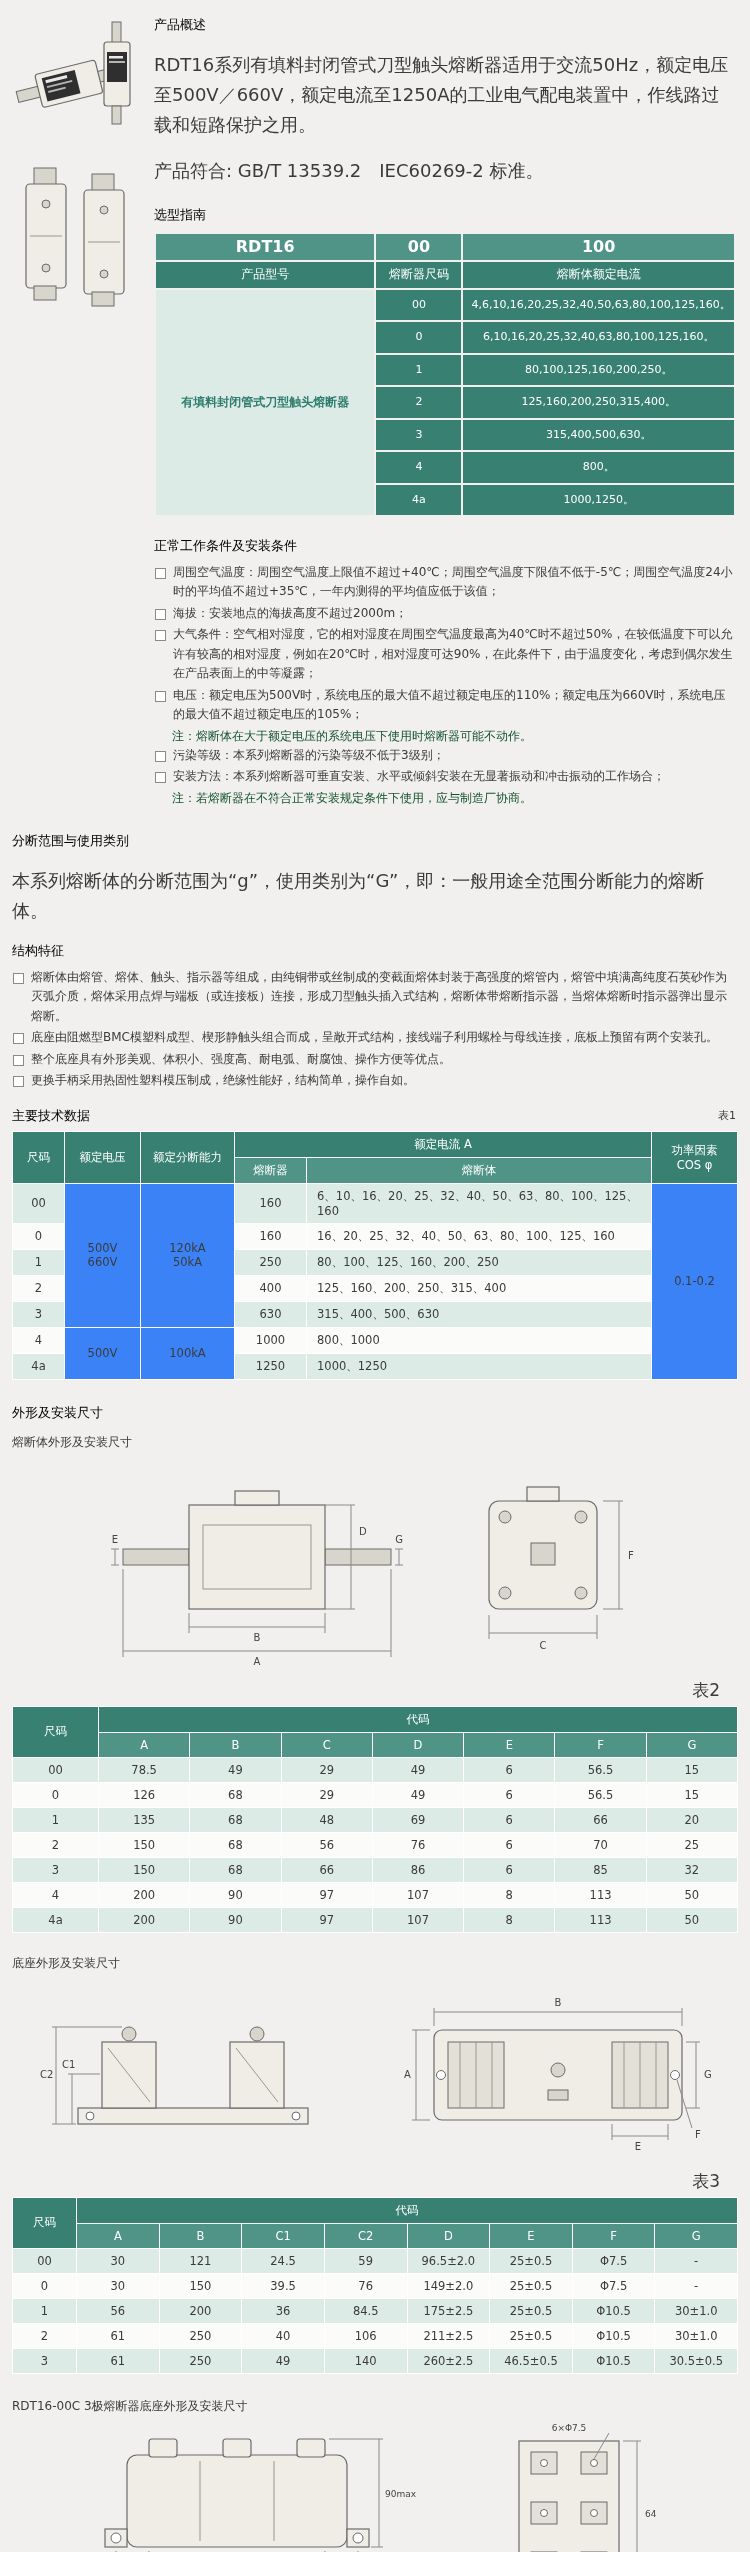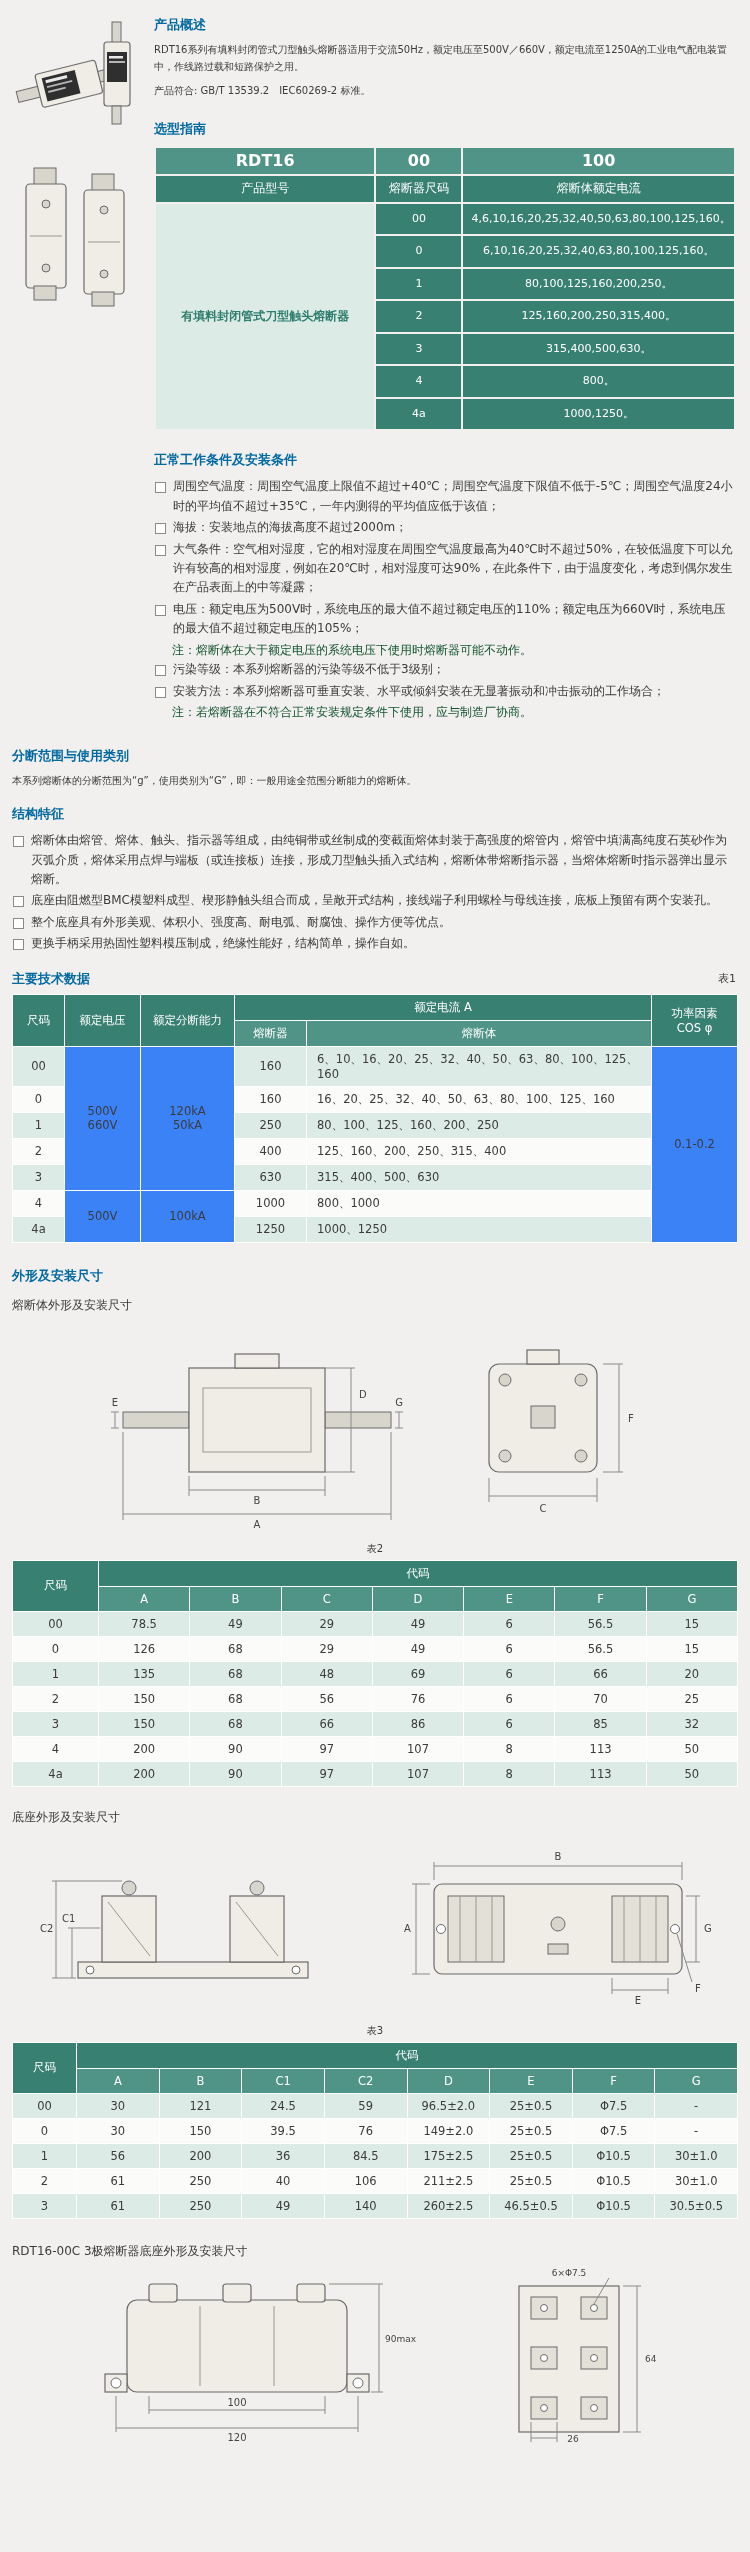--- a/index.html
+++ b/index.html
@@ -6,38 +6,38 @@
   body{
     width:750px;height:2552px;overflow:hidden;
     background:#f1f0ee;color:#3b3b3b;
     font-family:"DejaVu Sans","Liberation Sans",sans-serif;
     font-size:12px;
   }
   .page{width:750px;height:2552px;position:relative}
   
   .top{position:relative;padding:16px 14px 0 154px}
   .photos{position:absolute;left:8px;top:18px;width:140px;display:flex;flex-direction:column;gap:30px;align-items:center}
-  .stitle{color:#0369a1;font-weight:bold;font-size:13px;margin:0 0 8px}
-  .body{font-size:10px;line-height:1.66;margin:8px 0 4px}
+  .stitle{color:#000000;font-weight:normal;font-size:13px;margin:0 0 8px}
+  .body{font-size:18px;line-height:1.66;margin:16px 0 4px}
   .sec{margin-bottom:20px}
   
   .sel{width:100%;border-collapse:collapse;table-layout:fixed}
   .sel td{border:2px solid #f1f0ee;text-align:center;vertical-align:middle;padding:0}
   .sel .sh1 td{background:#4f9486;color:#fff;font-weight:bold;font-size:16px;height:26px}
   .sel .sh2 td{background:#388072;color:#ffffff;font-size:12px;height:26px}
   .sel td.pname{background:#dcebe6;color:#2e7d6d;font-weight:bold;font-size:12px;padding:4px}
   .sel td.v{background:#388072;color:#fff;font-size:11px;line-height:1.5;padding:7px 8px}
   
   .citem{display:flex;font-size:12px;line-height:1.62;margin-bottom:2px}
   .cbox{flex:0 0 auto;width:9px;height:9px;border:1px solid #8a8a8a;margin:5px 7px 0 1px;background:#fff}
   .cnote{font-size:12px;line-height:1.62;padding-left:18px;color:#14532d}
   
   .trow{display:flex;justify-content:space-between;align-items:center;margin-bottom:6px}
   .tlabel{font-size:11px;color:#3b3b3b;margin:0 2px 0 0}
-  .tlabel-r{text-align:center;font-size:10px;margin:10px 18px 4px}
+  .tlabel-r{text-align:right;font-size:17px;margin:10px 18px 4px}
   .dt{width:100%;border-collapse:collapse;table-layout:fixed}
   .dt td{border:1.5px solid #fff;font-size:11.5px;padding:5px 4px;text-align:center;vertical-align:middle}
   .dt thead .hd td{background:#388072;color:#fff}
   .dt thead .hd2 td{background:#4f9486;color:#fff}
   .dt tbody tr:nth-child(odd) td{background:#dcebe6}
   .dt tbody tr:nth-child(even) td{background:#fbfbfa}
   .dt tbody tr td.mg{background:#3b82f6}
   .dt td.lst{text-align:left;padding-left:10px}
   .pre{white-space:pre-line}
   

